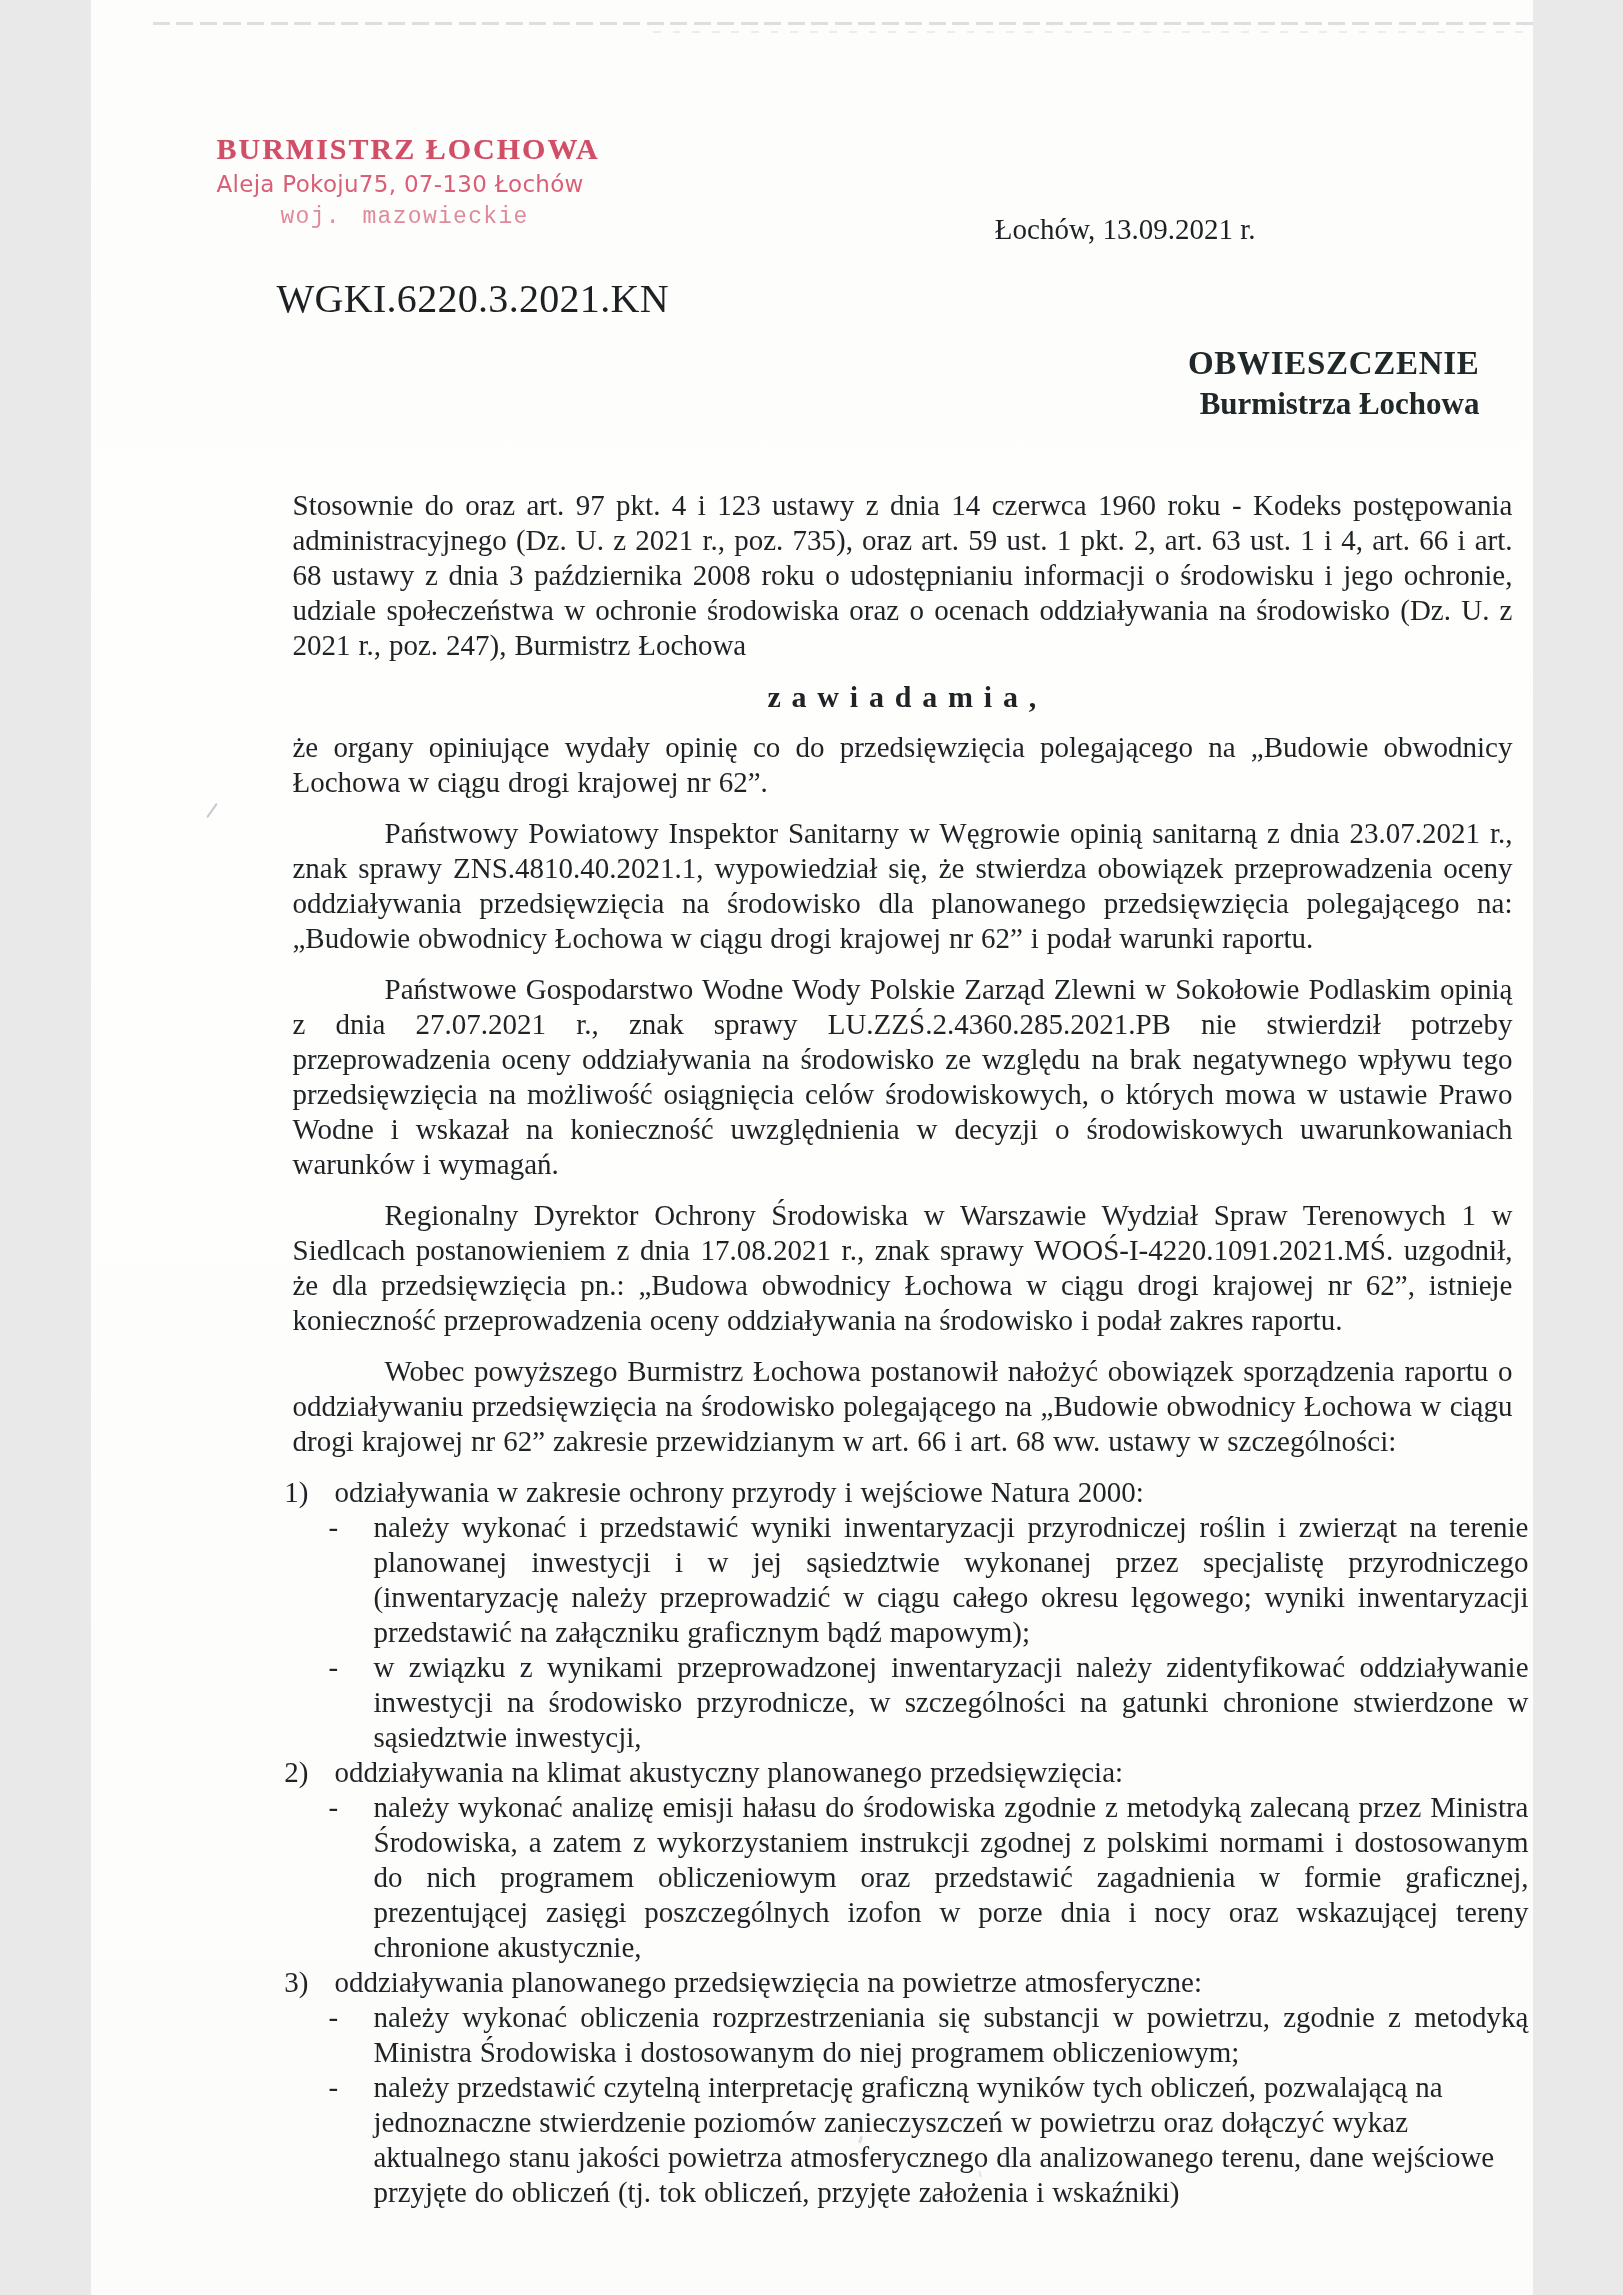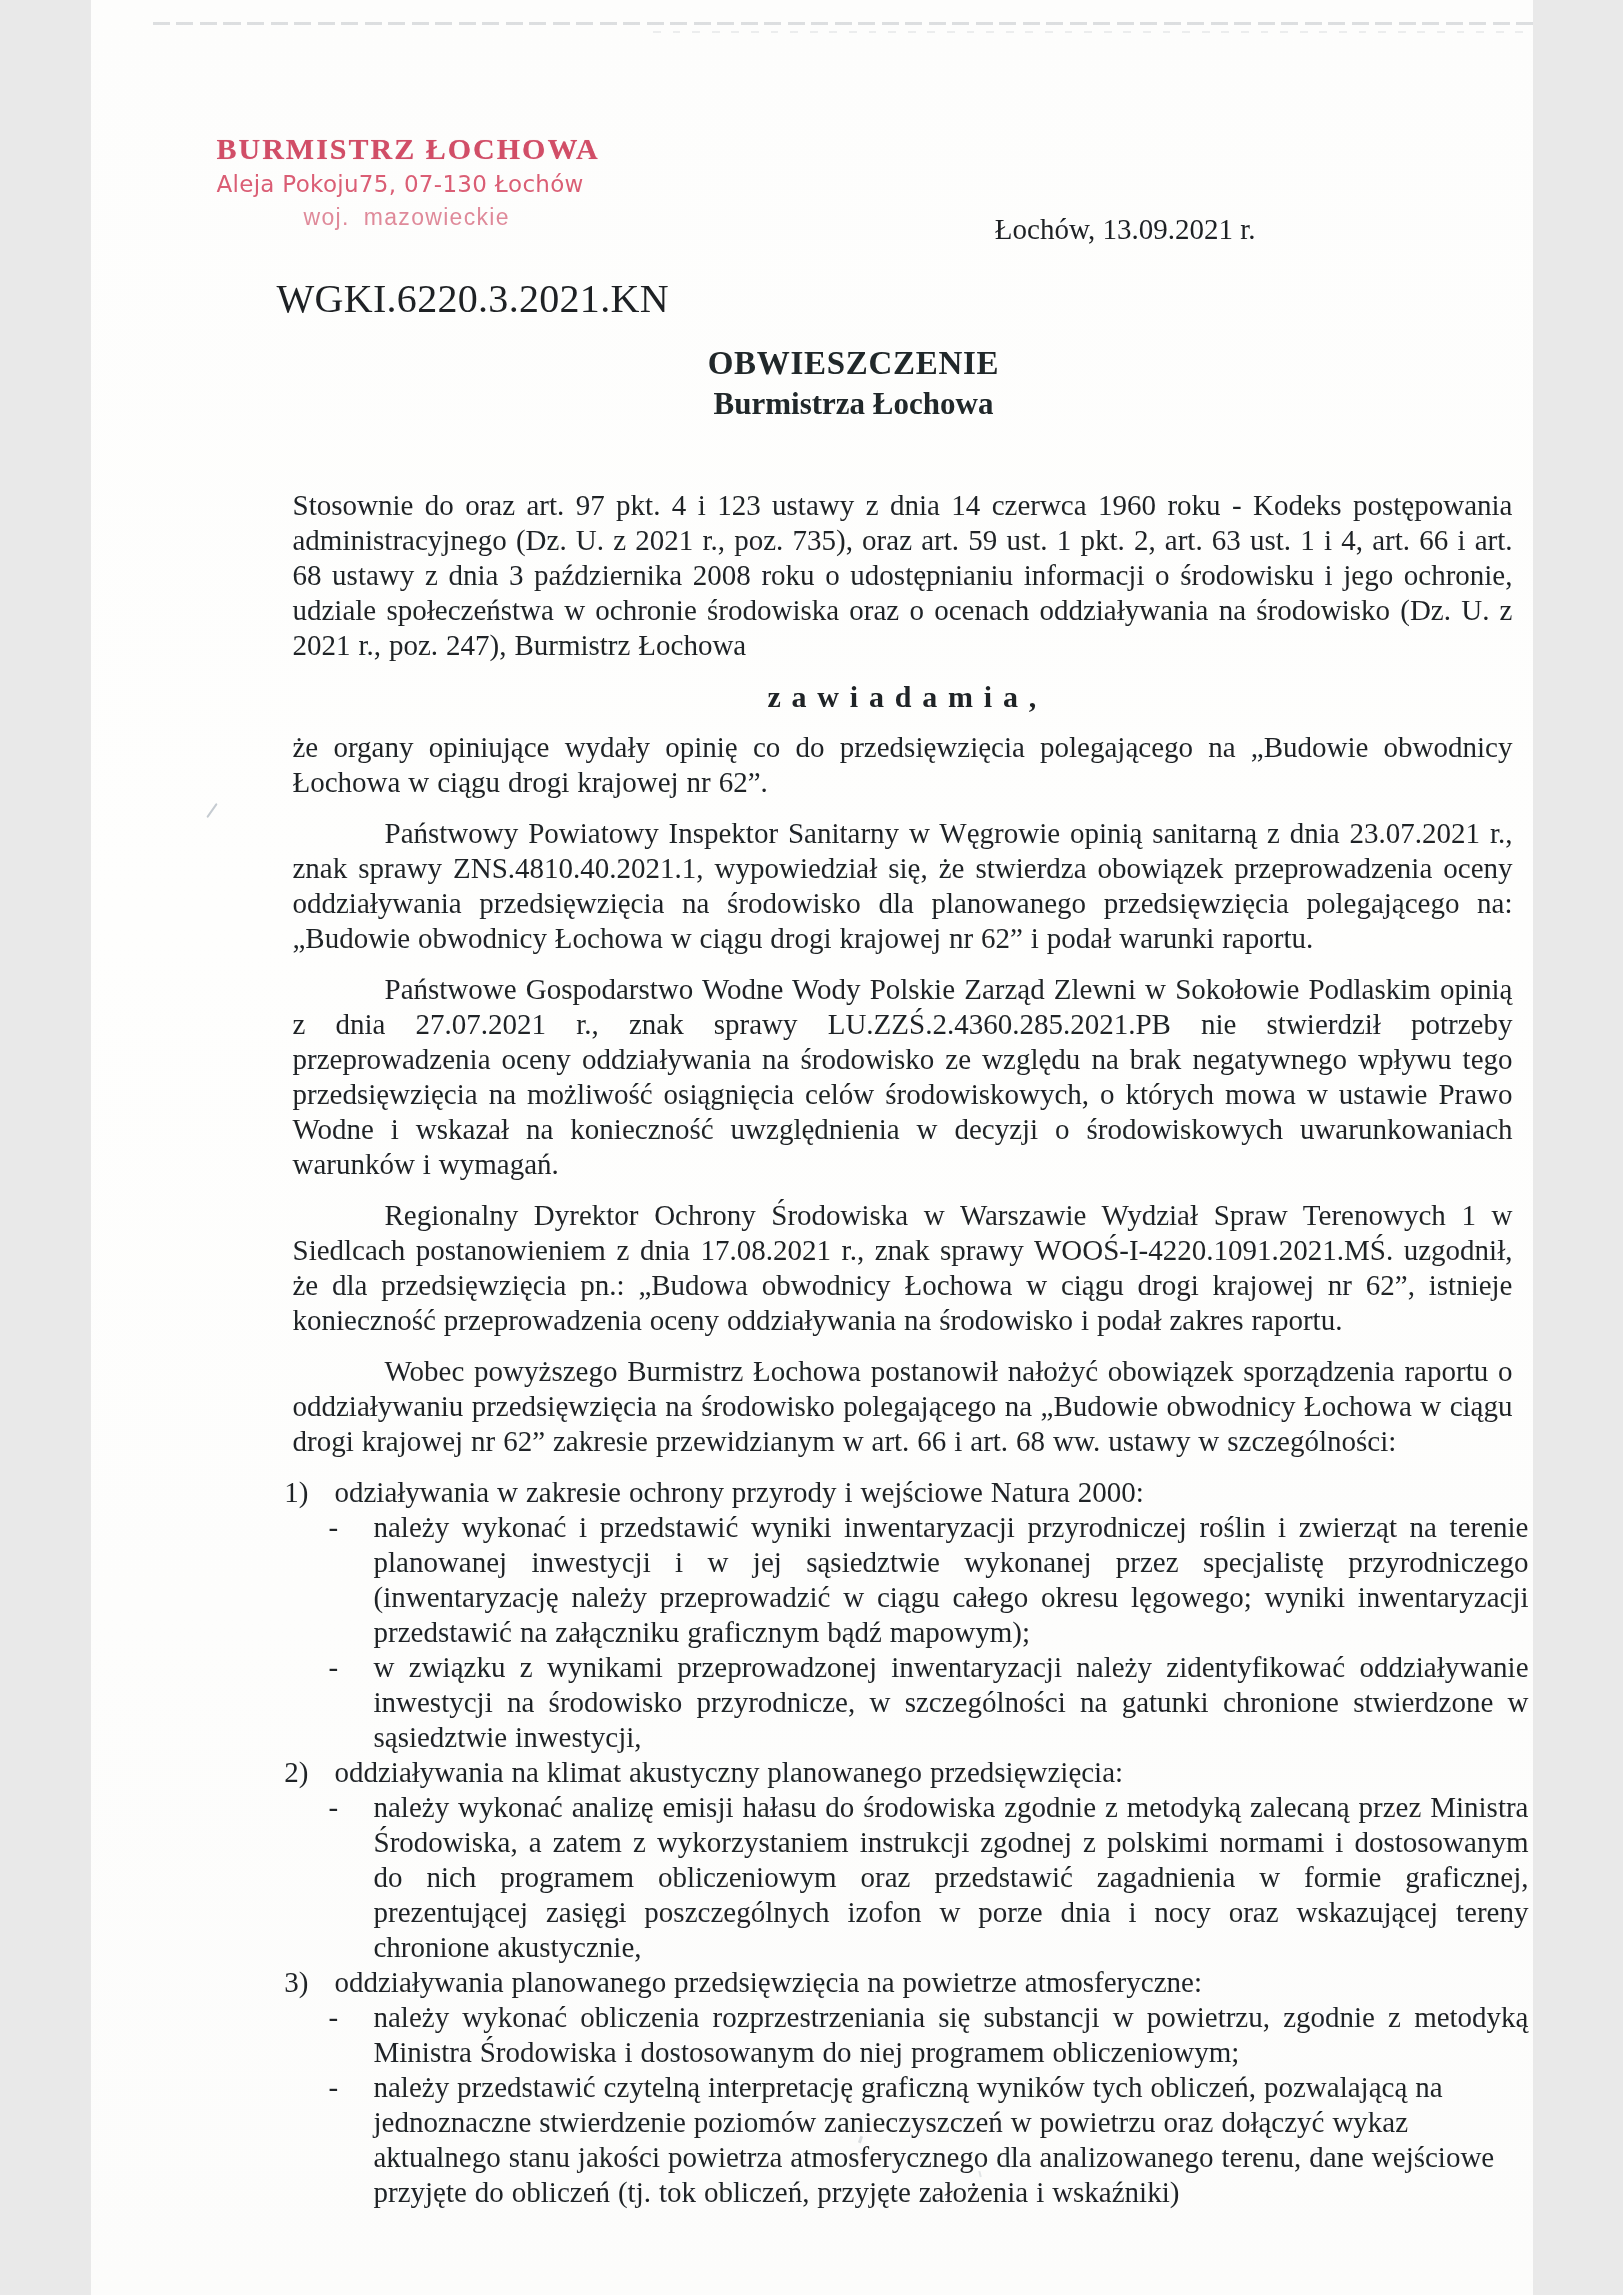--- a/index.html
+++ b/index.html
@@ -41,31 +41,31 @@
   .stamp-l1 {
     font-family:"Liberation Serif", serif; font-weight:700;
     font-size:30px; letter-spacing:2px; color:#cf4560;
     text-shadow:0 0 0.7px rgba(207,69,96,.55);
   }
   .stamp-l2 {
     font-family:"DejaVu Sans", sans-serif; font-size:23px; color:#d9566e;
     margin-top:5.2px; letter-spacing:0.3px;
   }
   .stamp-l3 {
-    font-family:Liberation Sans, sans-serif; font-size:23px; color:#de8495;
-    margin-top:6.5px; margin-left:87px; letter-spacing:1.3px; word-spacing:6.5px;
+    font-family:Liberation Mono, monospace; font-size:23px; color:#de8495;
+    margin-top:6.5px; margin-left:64px; letter-spacing:1.3px; word-spacing:6.5px;
   }
 
   
   .place-date { position:absolute; top:213px; right:277px; font-size:29px; }
   .case-number { position:absolute; left:186px; top:275px; font-size:40px; letter-spacing:0.3px; }
 
   .title-block {
     position:absolute; left:137px; top:343px; width:1252px;
-    text-align:center; font-weight:700; color:#21282a;
+    text-align:right; font-weight:700; color:#21282a;
   }
   .title-main { font-size:33px; line-height:41px; letter-spacing:0.7px; }
   .title-sub  { font-size:31px; line-height:39px; }
 
   
   .body-col {
     position:absolute; left:186px; top:472px; width:1252px;
     font-size:29px; line-height:35px; text-align:justify; color:#1f2326;
     word-spacing:0.7px;
   }

